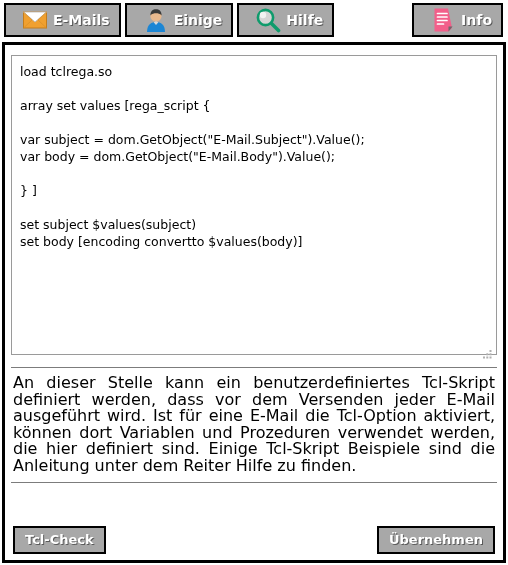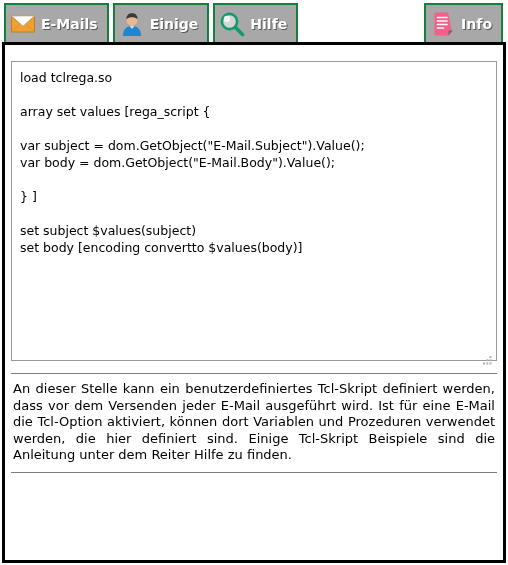--- a/index.html
+++ b/index.html
@@ -17,27 +17,27 @@
   
   .tabbar {
     position: absolute;
     left: 0; top: 0;
     width: 508px;
     height: 40px;
     display: flex;
     align-items: flex-start;
   }
   .tab {
-    height: 42px;
+    height: 34px;
     margin: 3px 0 0 4px;
-    border: 2px solid #15803d;
+    border: 2px solid #000000;
     background: #a8a8a8;
     display: flex;
     align-items: center;
-    padding: 0 9px 0 4px;
+    padding: 0 9px 0 16px;
     box-sizing: border-box;
     cursor: pointer;
   }
   .tab.active {
     background: #0d2a56;
   }
   .tab .tab-label {
     font-size: 14px;
     font-weight: bold;
     color: #ffffff;
@@ -66,21 +66,21 @@
     height: 521px;
     border: 3px solid #000000;
     background: #ffffff;
     box-sizing: border-box;
     display: flex;
     flex-direction: column;
   }
 
   
   .editor-wrap {
-    margin: 16px 6px 0 6px;
+    margin: 10px 6px 0 6px;
     position: relative;
   }
   .editor {
     width: 100%;
     height: 300px;
     box-sizing: border-box;
     border: 1px solid #9a9a9a;
     background: #ffffff;
     color: #000000;
     font-family: "DejaVu Sans", sans-serif;
@@ -103,21 +103,21 @@
 
   .hr {
     border: none;
     border-top: 1px solid #7c7c7c;
     margin: 8px 6px 0 6px;
     height: 0;
   }
 
   .desc {
     margin: 7px 8px 0 8px;
-    font-size: 13px;
+    font-size: 16px;
     line-height: 16.5px;
     color: #000000;
     text-align: justify;
   }
   .desc.note { margin-top: 12px; }
   .desc .b { font-weight: bold; }
 
   
   .buttonbar {
     margin-top: auto;
@@ -228,13 +228,17 @@
     </span>
   </div>
 
   <hr class="hr">
 
   <div class="desc">An dieser Stelle kann ein benutzerdefiniertes Tcl-Skript definiert werden, dass vor dem Versenden jeder E-Mail ausgeführt wird. Ist für eine E-Mail die Tcl-Option aktiviert, können dort Variablen und Prozeduren verwendet werden, die hier definiert sind. Einige Tcl-Skript Beispiele sind die Anleitung unter dem Reiter Hilfe zu finden.</div>
 
 
   <hr class="hr">
 
+  <div class="buttonbar">
+    <button class="btn">Tcl-Check</button>
+    <button class="btn">Übernehmen</button>
+  </div>
 </div>
 
 </body></html>

